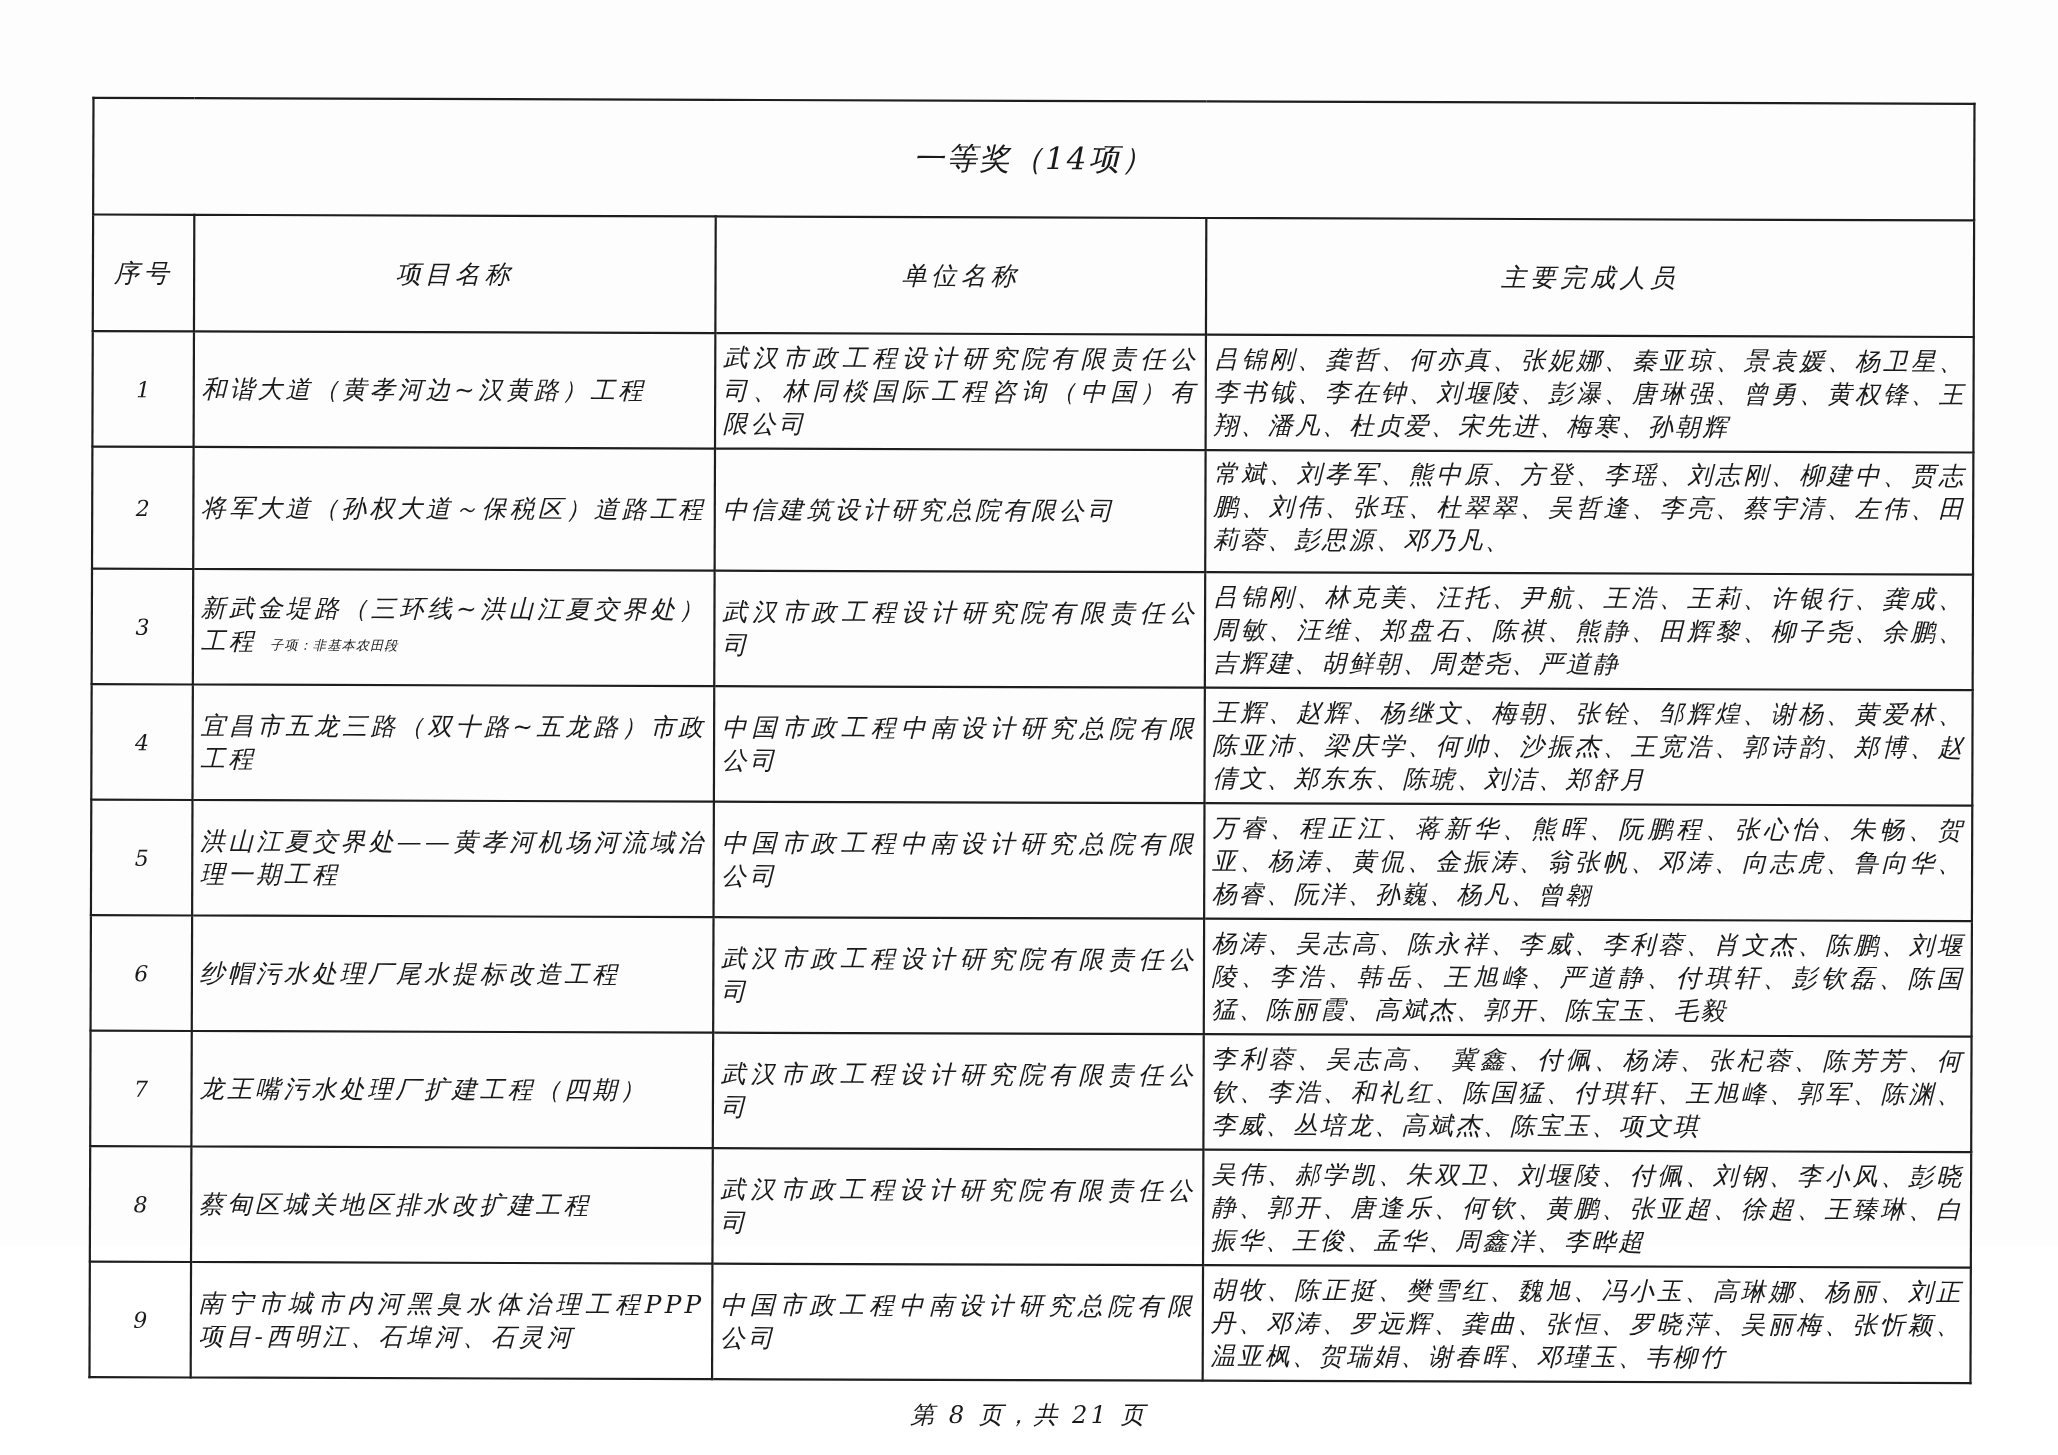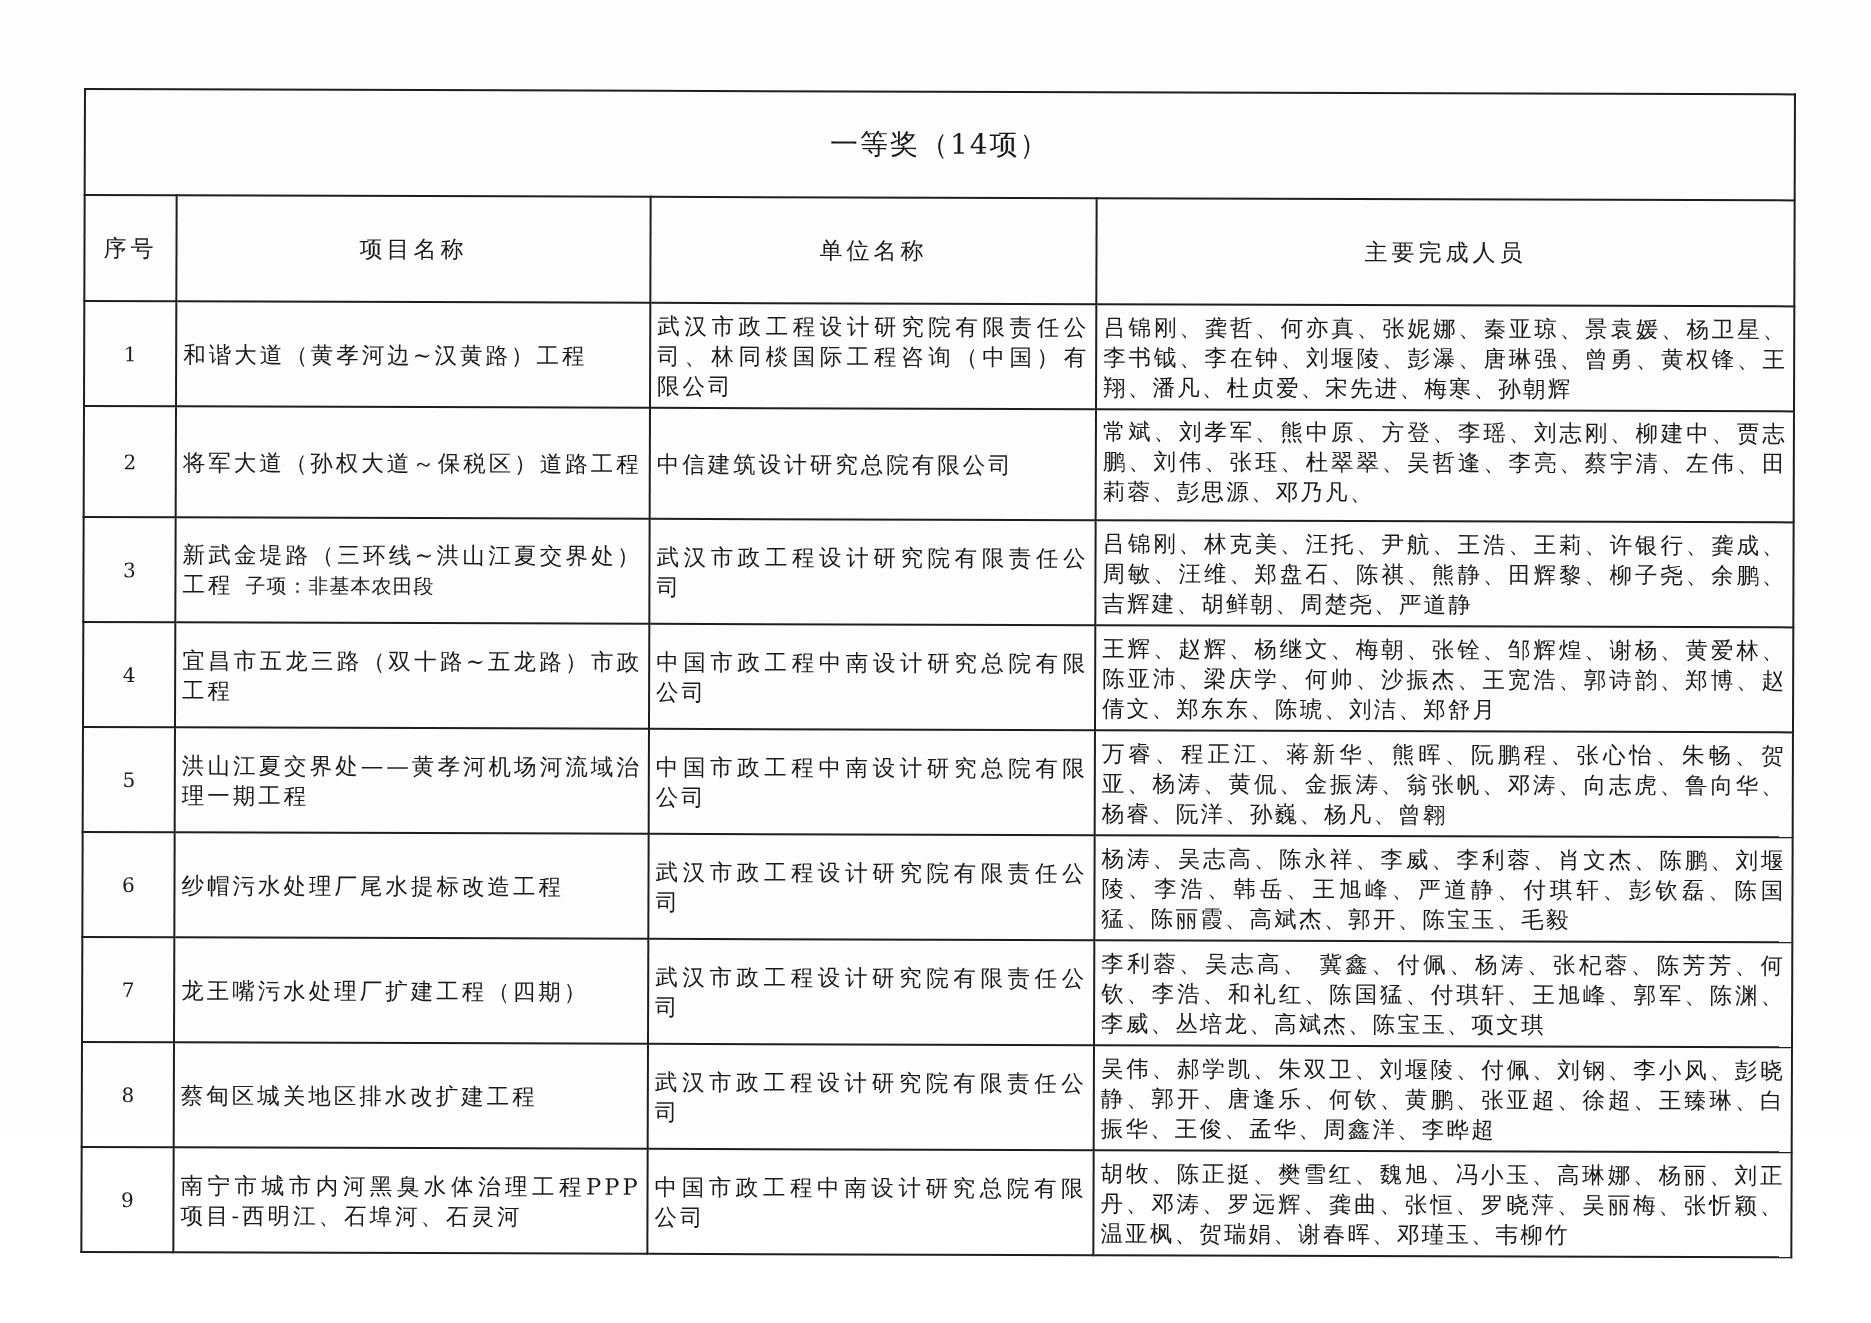--- a/index.html
+++ b/index.html
@@ -13,20 +13,21 @@
       position: relative;
       overflow: hidden;
       font-family: "DejaVu Serif", "Liberation Serif", serif;
       color: #1a1a1a;
     }
     .page {
       position: absolute;
       left: 0; top: 0;
       width: 1871px; height: 1132px;
       background: #fdfdfd;
+      font-style: italic;
     }
     table.award {
       position: absolute;
       left: 84px;
       top: 88px;
       width: 1710px;
       border-collapse: collapse;
       table-layout: fixed;
       transform: rotate(0.18deg);
       transform-origin: 0 0;
@@ -63,21 +64,21 @@
       letter-spacing: 3px;
       text-align: justify;
       word-break: break-all;
     }
     .people {
       letter-spacing: 2.2px;
       line-height: 30px;
       overflow: hidden;
     }
     .sub-note {
-      font-size: 20px;
+      font-size: 12px;
       letter-spacing: 1px;
       margin-left: 12px;
     }
     .row-2 .people { vertical-align: top; padding-top: 6px !important; }
     .footer {
       position: absolute;
       left: 0;
       width: 1871px;
       top: 1272px;
       text-align: center;
@@ -157,13 +158,14 @@
     </tr>
     <tr class="row row-9">
       <td class="seq">9</td>
       <td class="proj"><span>南宁市城市内河黑臭水体治理工程PPP项目-西明江、石埠河、石灵河</span></td>
       <td class="unit">中国市政工程中南设计研究总院有限公司</td>
       <td class="people">胡牧、陈正挺、樊雪红、魏旭、冯小玉、高琳娜、杨丽、刘正丹、邓涛、罗远辉、龚曲、张恒、罗晓萍、吴丽梅、张忻颖、温亚枫、贺瑞娟、谢春晖、邓瑾玉、韦柳竹</td>
     </tr>
   </tbody>
     </table>
 
+  <div class="footer">第 8 页，共 21 页</div>
 </div>
 
 </body></html>

